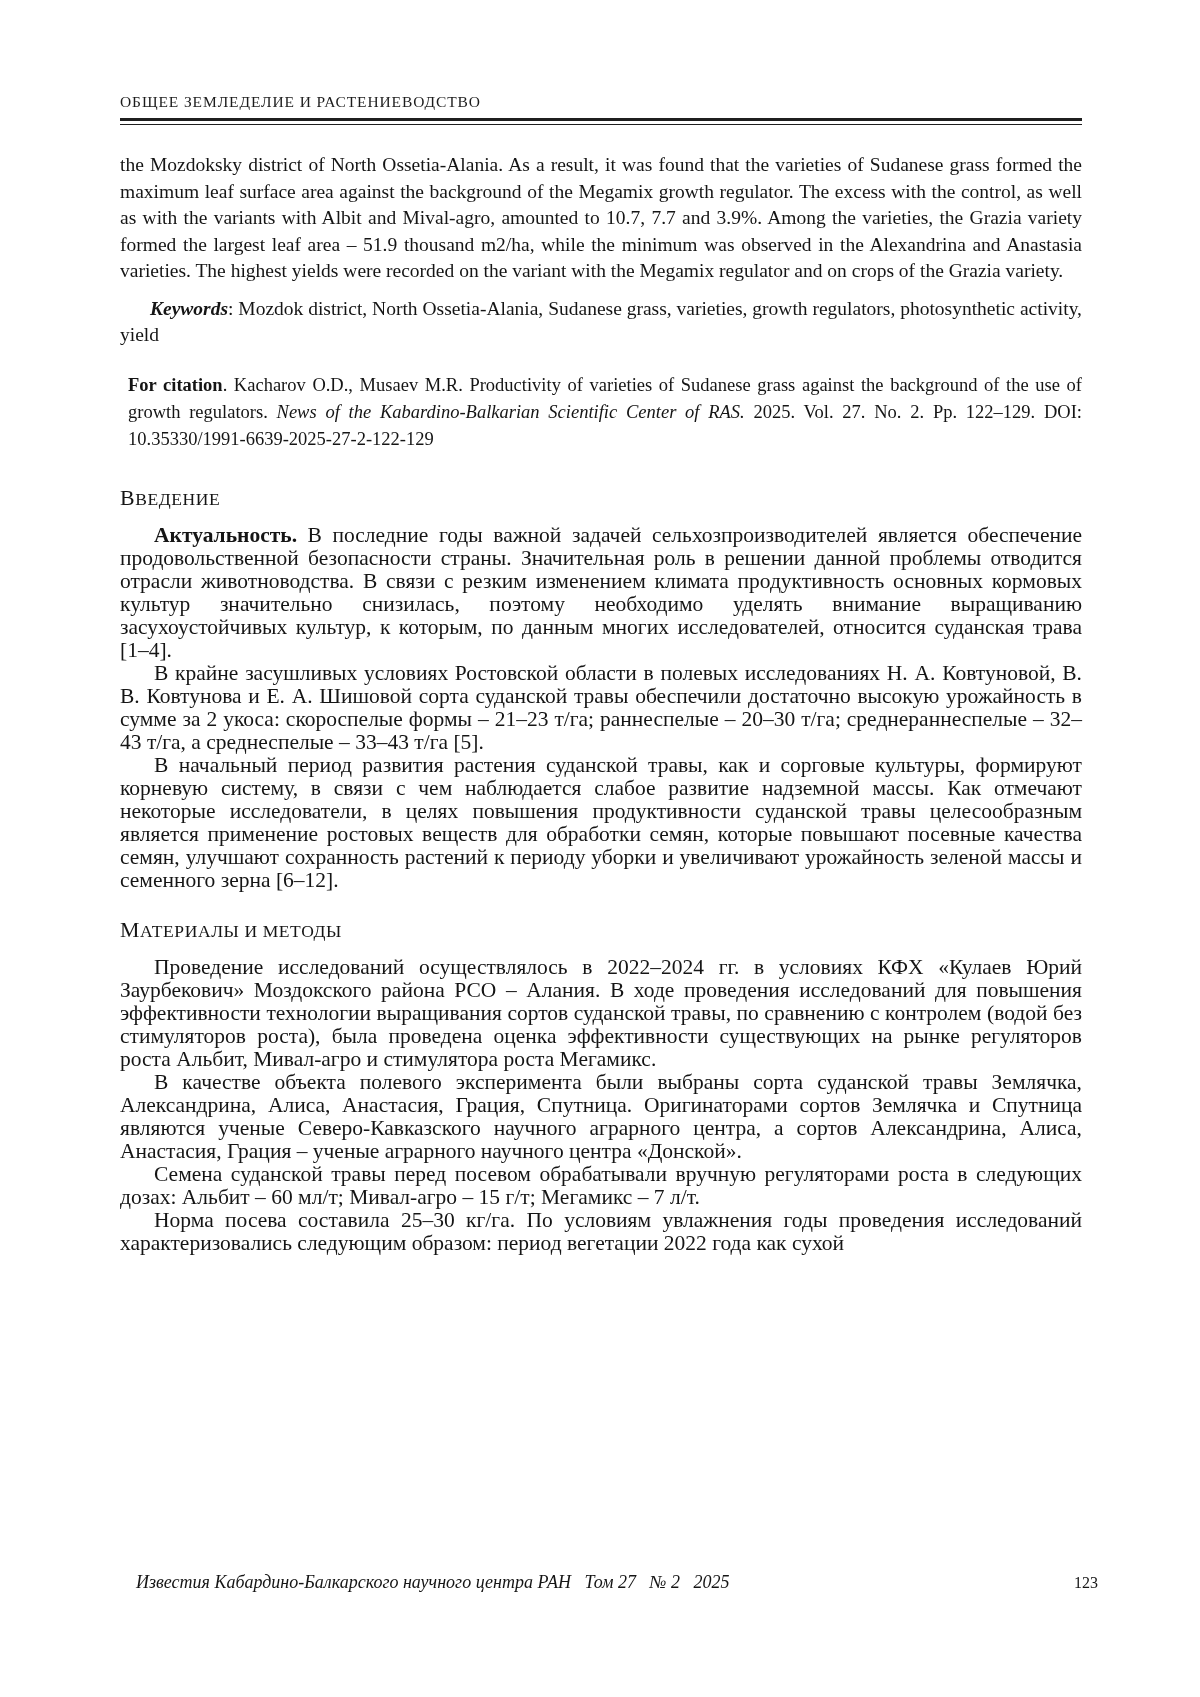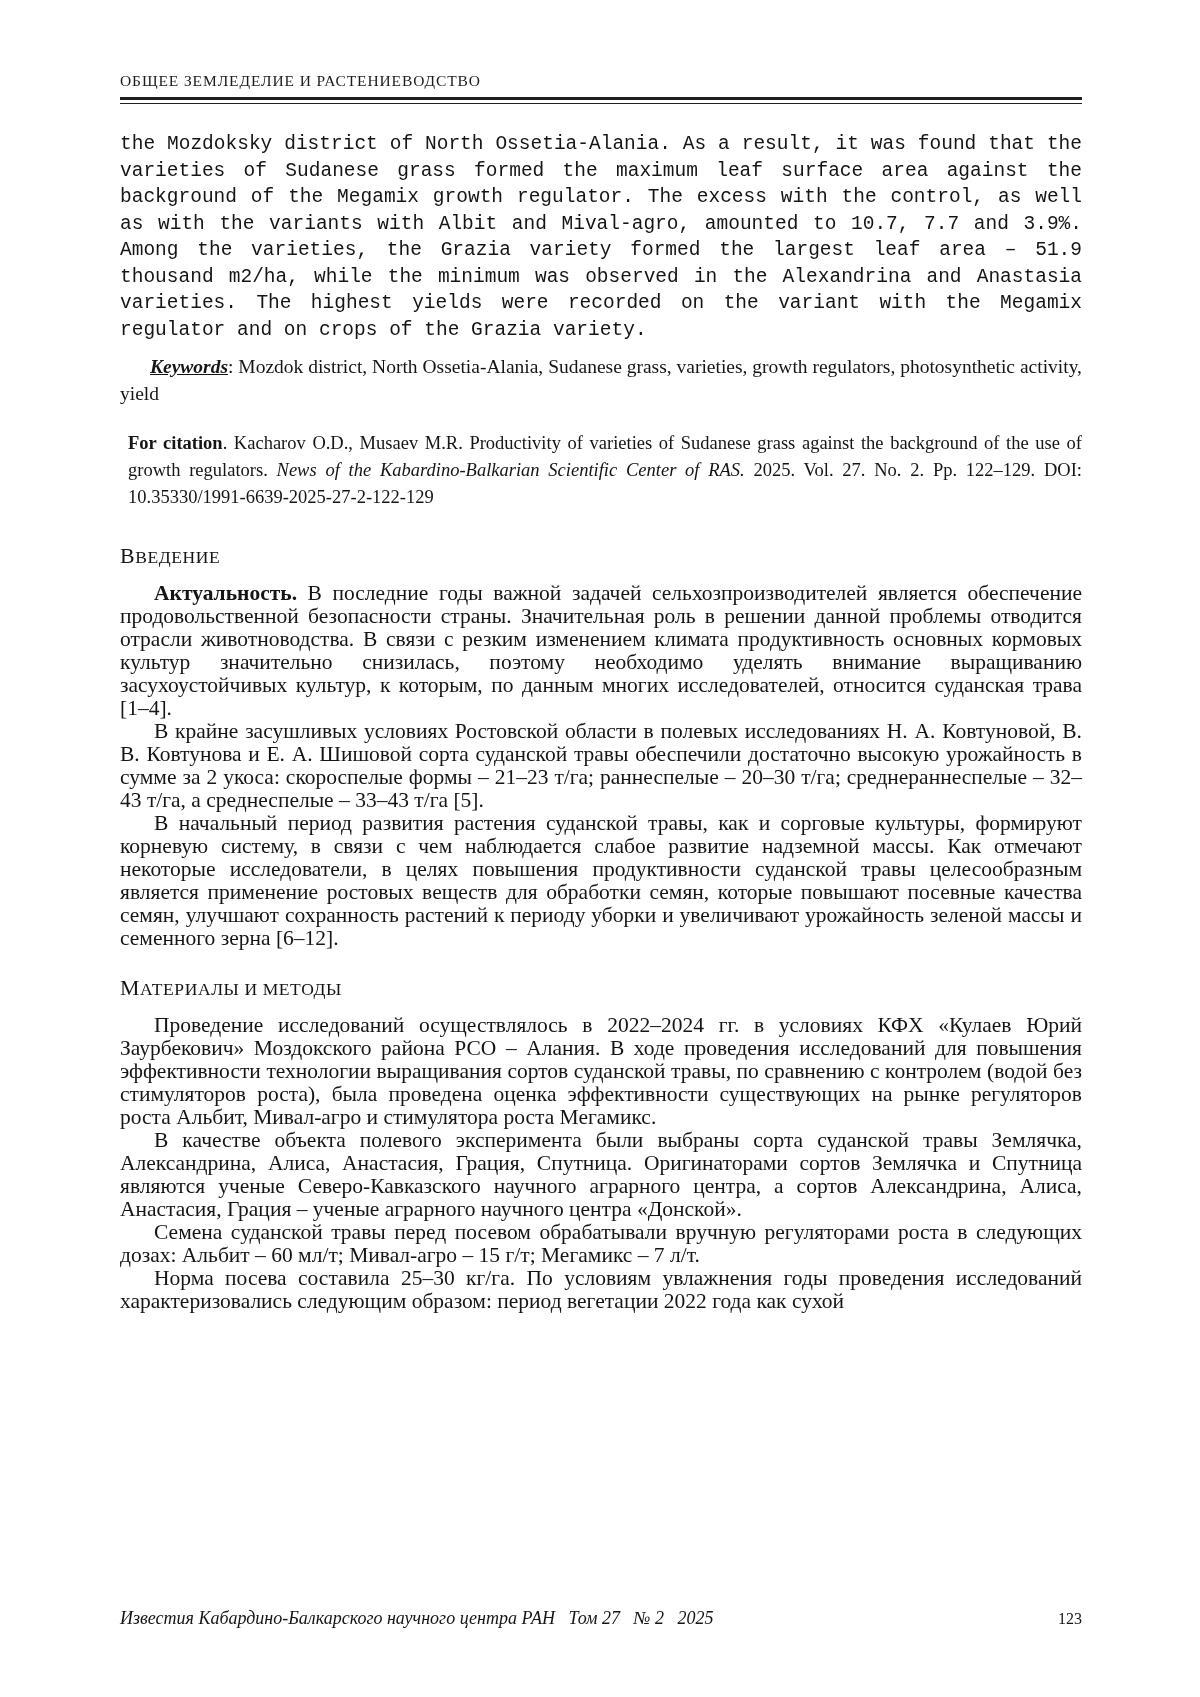--- a/index.html
+++ b/index.html
@@ -12,48 +12,47 @@
     font-family: "Liberation Serif", "DejaVu Serif", serif;
     overflow: hidden;
   }
   .margins {
     position: absolute;
     left: 120px;
     top: 0;
     width: 962px;
   }
   
-  .running-head { padding-top: 72px; }
+  .running-head { padding-top: 93px; }
   .running-head-title {
     font-size: 15.5px;
     letter-spacing: 0.9px;
     color: #1c1c1c;
     margin: 0 0 7px 0;
   }
   .double-rule {
     height: 3px;
     border-top: 3px solid #1f1f1f;
     border-bottom: 1.5px solid #1f1f1f;
   }
   
   .abstract {
     margin: 27px 0 0 0;
     font-size: 19.5px;
     line-height: 26.5px;
     text-align: justify;
-    font-family: Liberation Mono, monospace;
   }
   .keywords {
     margin: 11px 0 0 0;
     font-size: 19.5px;
     line-height: 26.5px;
     text-align: justify;
     text-indent: 30px;
   }
-  .bold-italic { font-weight: bold; font-style: italic; text-decoration: underline; }
+  .bold-italic { font-weight: bold; font-style: italic; }
   .dates {
     margin: 21px 0 0 0;
     display: flex;
     justify-content: space-between;
     font-style: italic;
     font-size: 17.5px;
     line-height: 22px;
   }
   .citation {
     margin: 23px 0 0 8px;
@@ -78,27 +77,26 @@
     margin: 0;
     font-size: 21.5px;
     line-height: 23px;
     text-align: justify;
     text-indent: 34px;
   }
   .ru-par .lead { font-weight: bold; }
   
   .footer {
     position: absolute;
-    left: 120px;
+    left: 136px;
     width: 962px;
     top: 1572px;
     display: flex;
     justify-content: space-between;
     align-items: baseline;
-    margin-top: 36px;
   }
   .footer-journal {
     font-style: italic;
     font-size: 18px;
     white-space: pre;
   }
   .footer-page { font-size: 16px; }
 </style>
 </head>
 <body>

